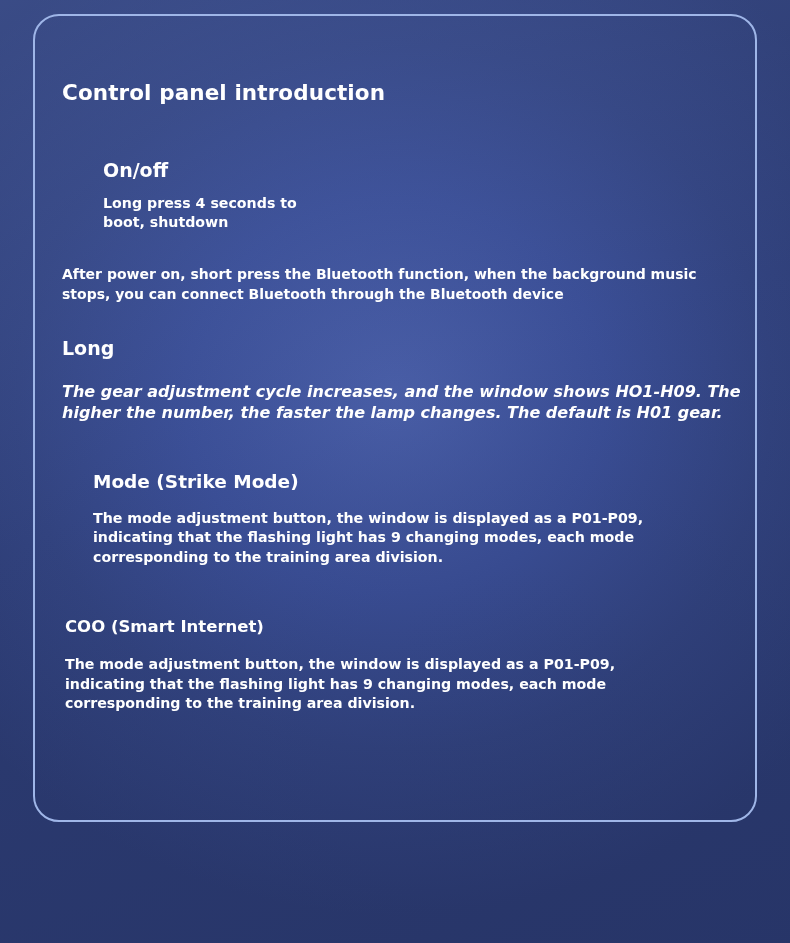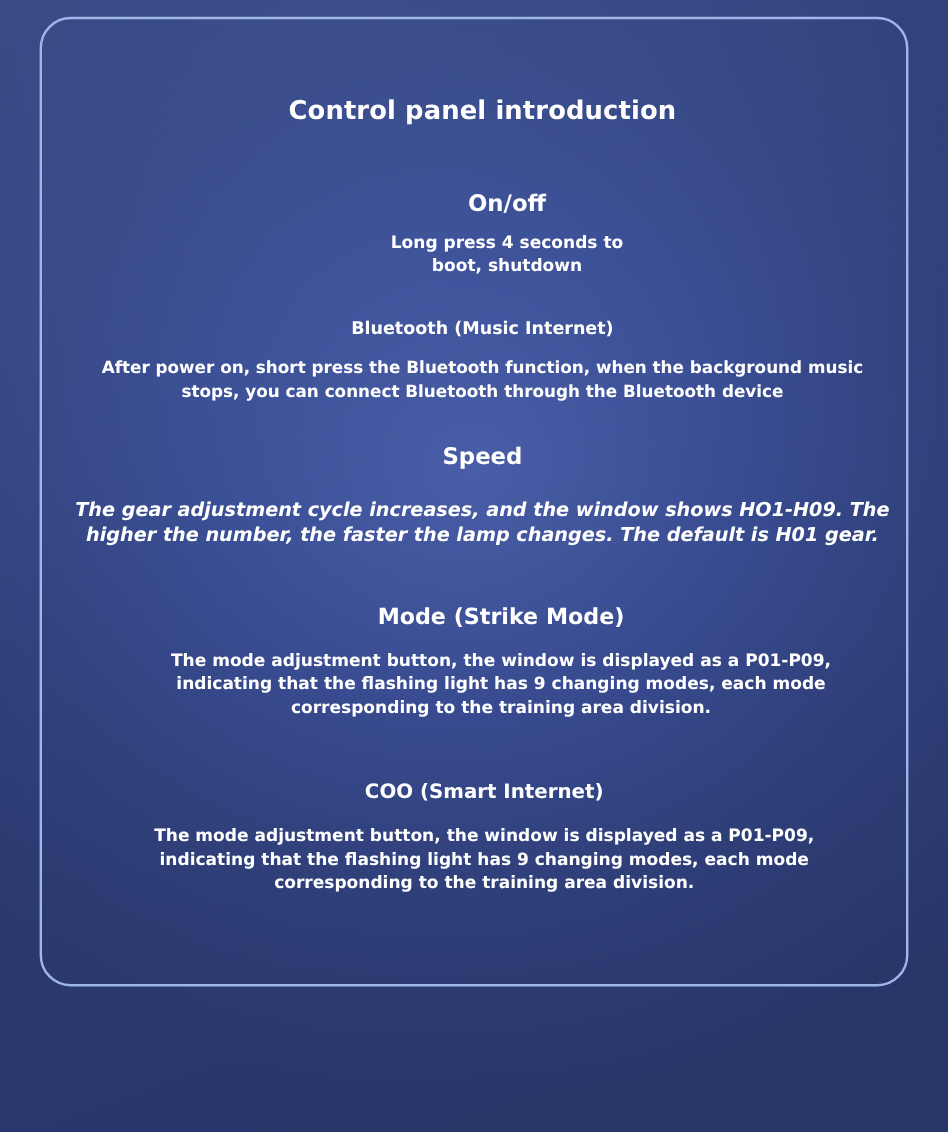--- a/index.html
+++ b/index.html
@@ -12,21 +12,20 @@
     font-family: "DejaVu Sans", sans-serif;
     background: #2b3c80;
     overflow: hidden;
   }
   .page {
     position: relative;
     width: 790px;
     height: 943px;
     background:
       radial-gradient(ellipse 70% 55% at 50% 42%, #4a5fa8 0%, #3b4f97 38%, #32437f 68%, #2b3a70 100%);
-    text-align: center;
   }
   .page::after {
     content: "";
     position: absolute;
     inset: 0;
     background: linear-gradient(160deg, rgba(92,115,185,0.30) 0%, rgba(48,64,125,0.05) 45%, rgba(32,44,90,0.35) 100%);
     pointer-events: none;
   }
   .card {
     position: absolute;
@@ -100,27 +99,26 @@
 
     <h1 class="doc-title">Control panel introduction</h1>
 
     <div class="section s0">
       <div class="sec-head">On/off</div>
       <div class="sec-body nowrap-block">Long press 4 seconds to
 boot, shutdown</div>
     </div>
 
     <div class="section s1">
-      <div class="sec-head">Bluetooth (Music Internet)</div>
       <div class="sec-body nowrap-block">After power on, short press the Bluetooth function, when the background music
 stops, you can connect Bluetooth through the Bluetooth device</div>
     </div>
 
     <div class="section s2">
-      <div class="sec-head">Speed</div>
+      <div class="sec-head">Long</div>
       <div class="sec-body nowrap-block">The gear adjustment cycle increases, and the window shows HO1-H09. The
 higher the number, the faster the lamp changes. The default is H01 gear.</div>
     </div>
 
     <div class="section s3">
       <div class="sec-head">Mode (Strike Mode)</div>
       <div class="sec-body nowrap-block">The mode adjustment button, the window is displayed as a P01-P09,
 indicating that the flashing light has 9 changing modes, each mode
 corresponding to the training area division.</div>
     </div>

